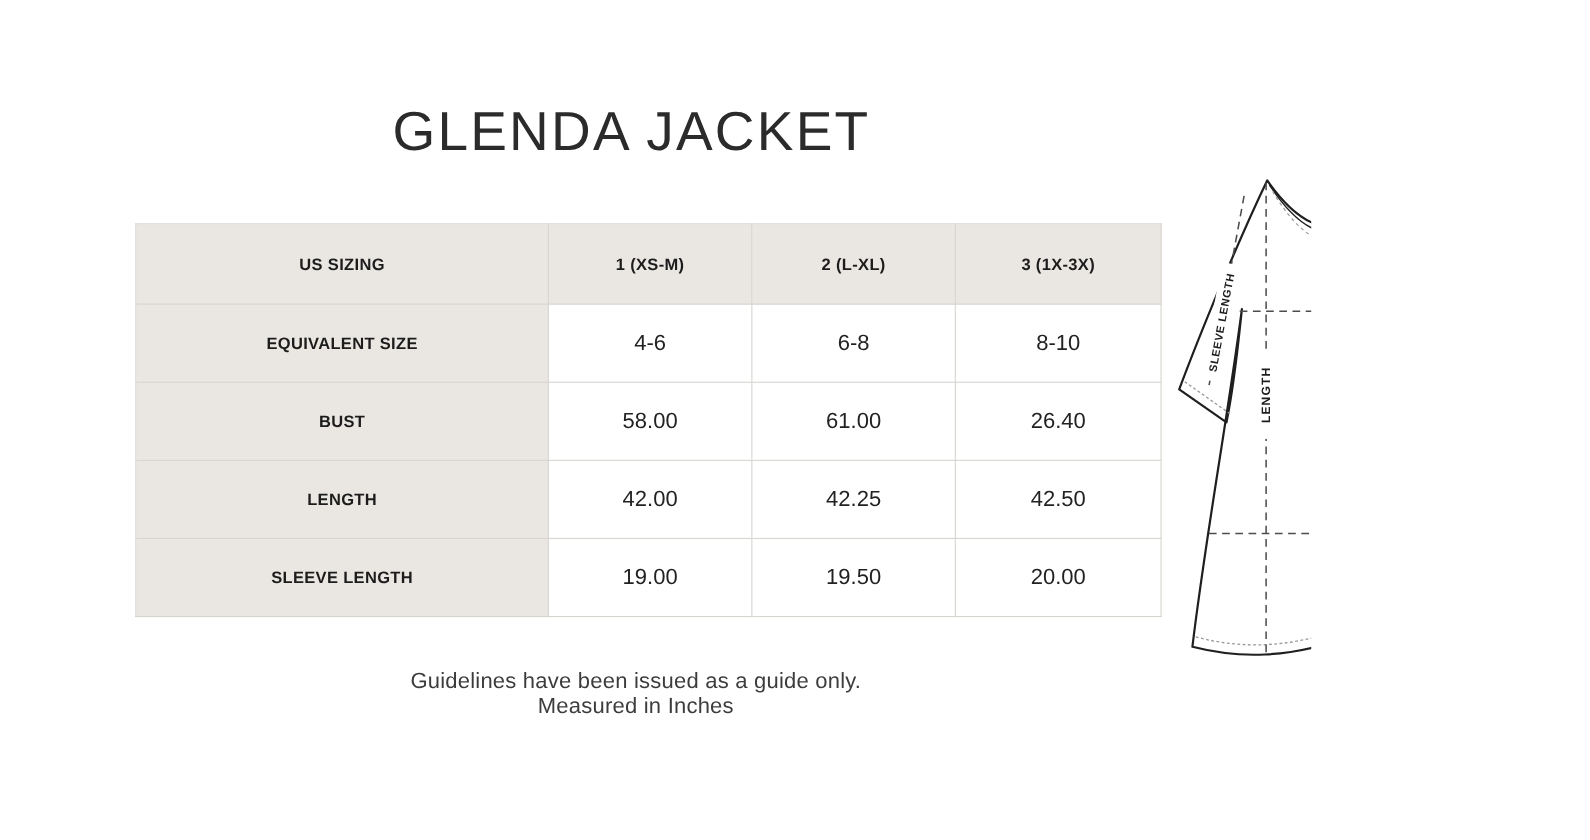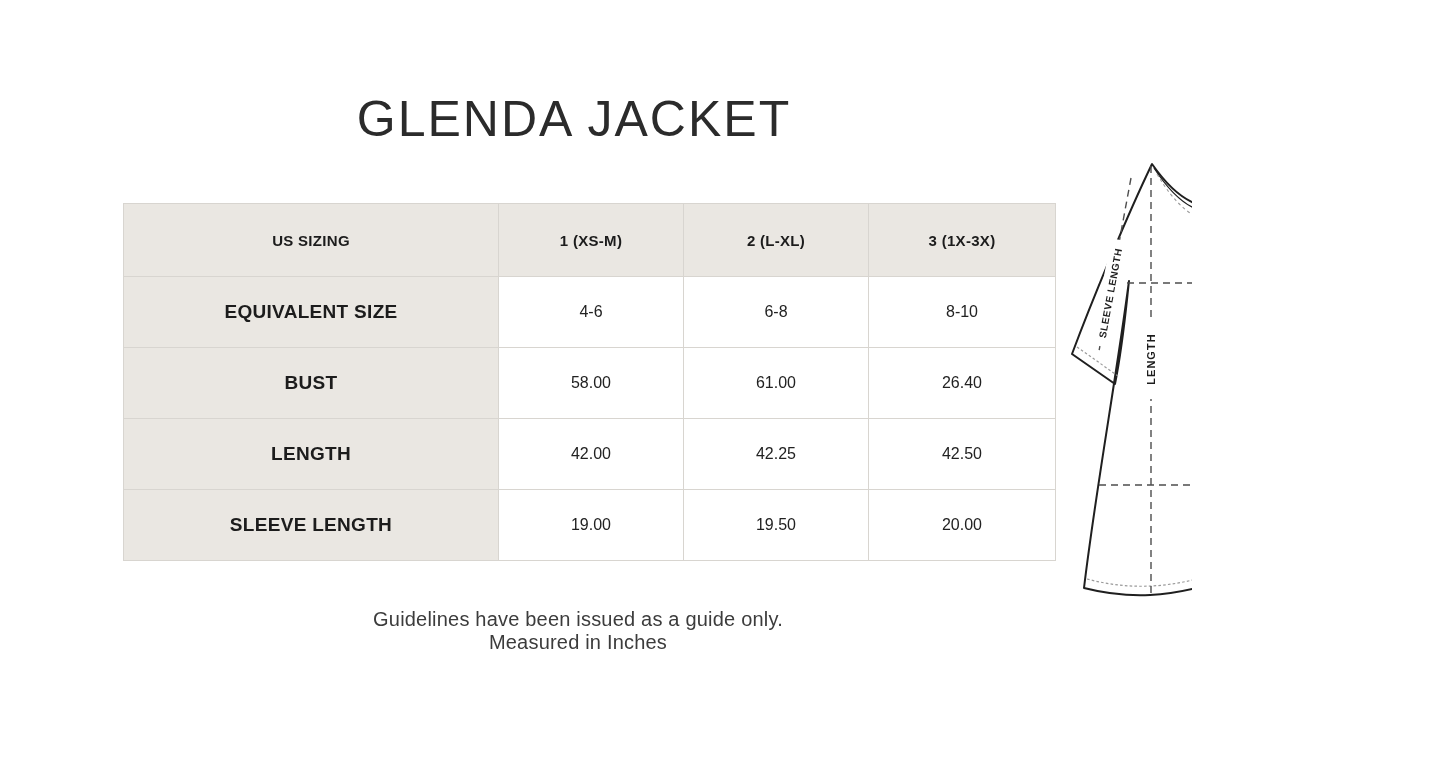--- a/index.html
+++ b/index.html
@@ -38,29 +38,29 @@
     background:#eae7e2;
     height:73px;
     font-size:15px;
     font-weight:bold;
     letter-spacing:0.3px;
     color:#1c1c1c;
   }
   .size-table tbody th {
     background:#eae7e2;
     height:71px;
-    font-size:19px;
+    font-size:15px;
     font-weight:bold;
     letter-spacing:0.3px;
     color:#1c1c1c;
   }
   .size-table tbody td {
     background:#ffffff;
     height:71px;
-    font-size:16px;
+    font-size:20px;
     font-weight:normal;
     color:#222222;
   }
   .footer {
     position:absolute;
     left:0; top:608px; width:1156px;
     text-align:center;
     font-size:20px;
     line-height:23px;
     color:#3c3c3c;

